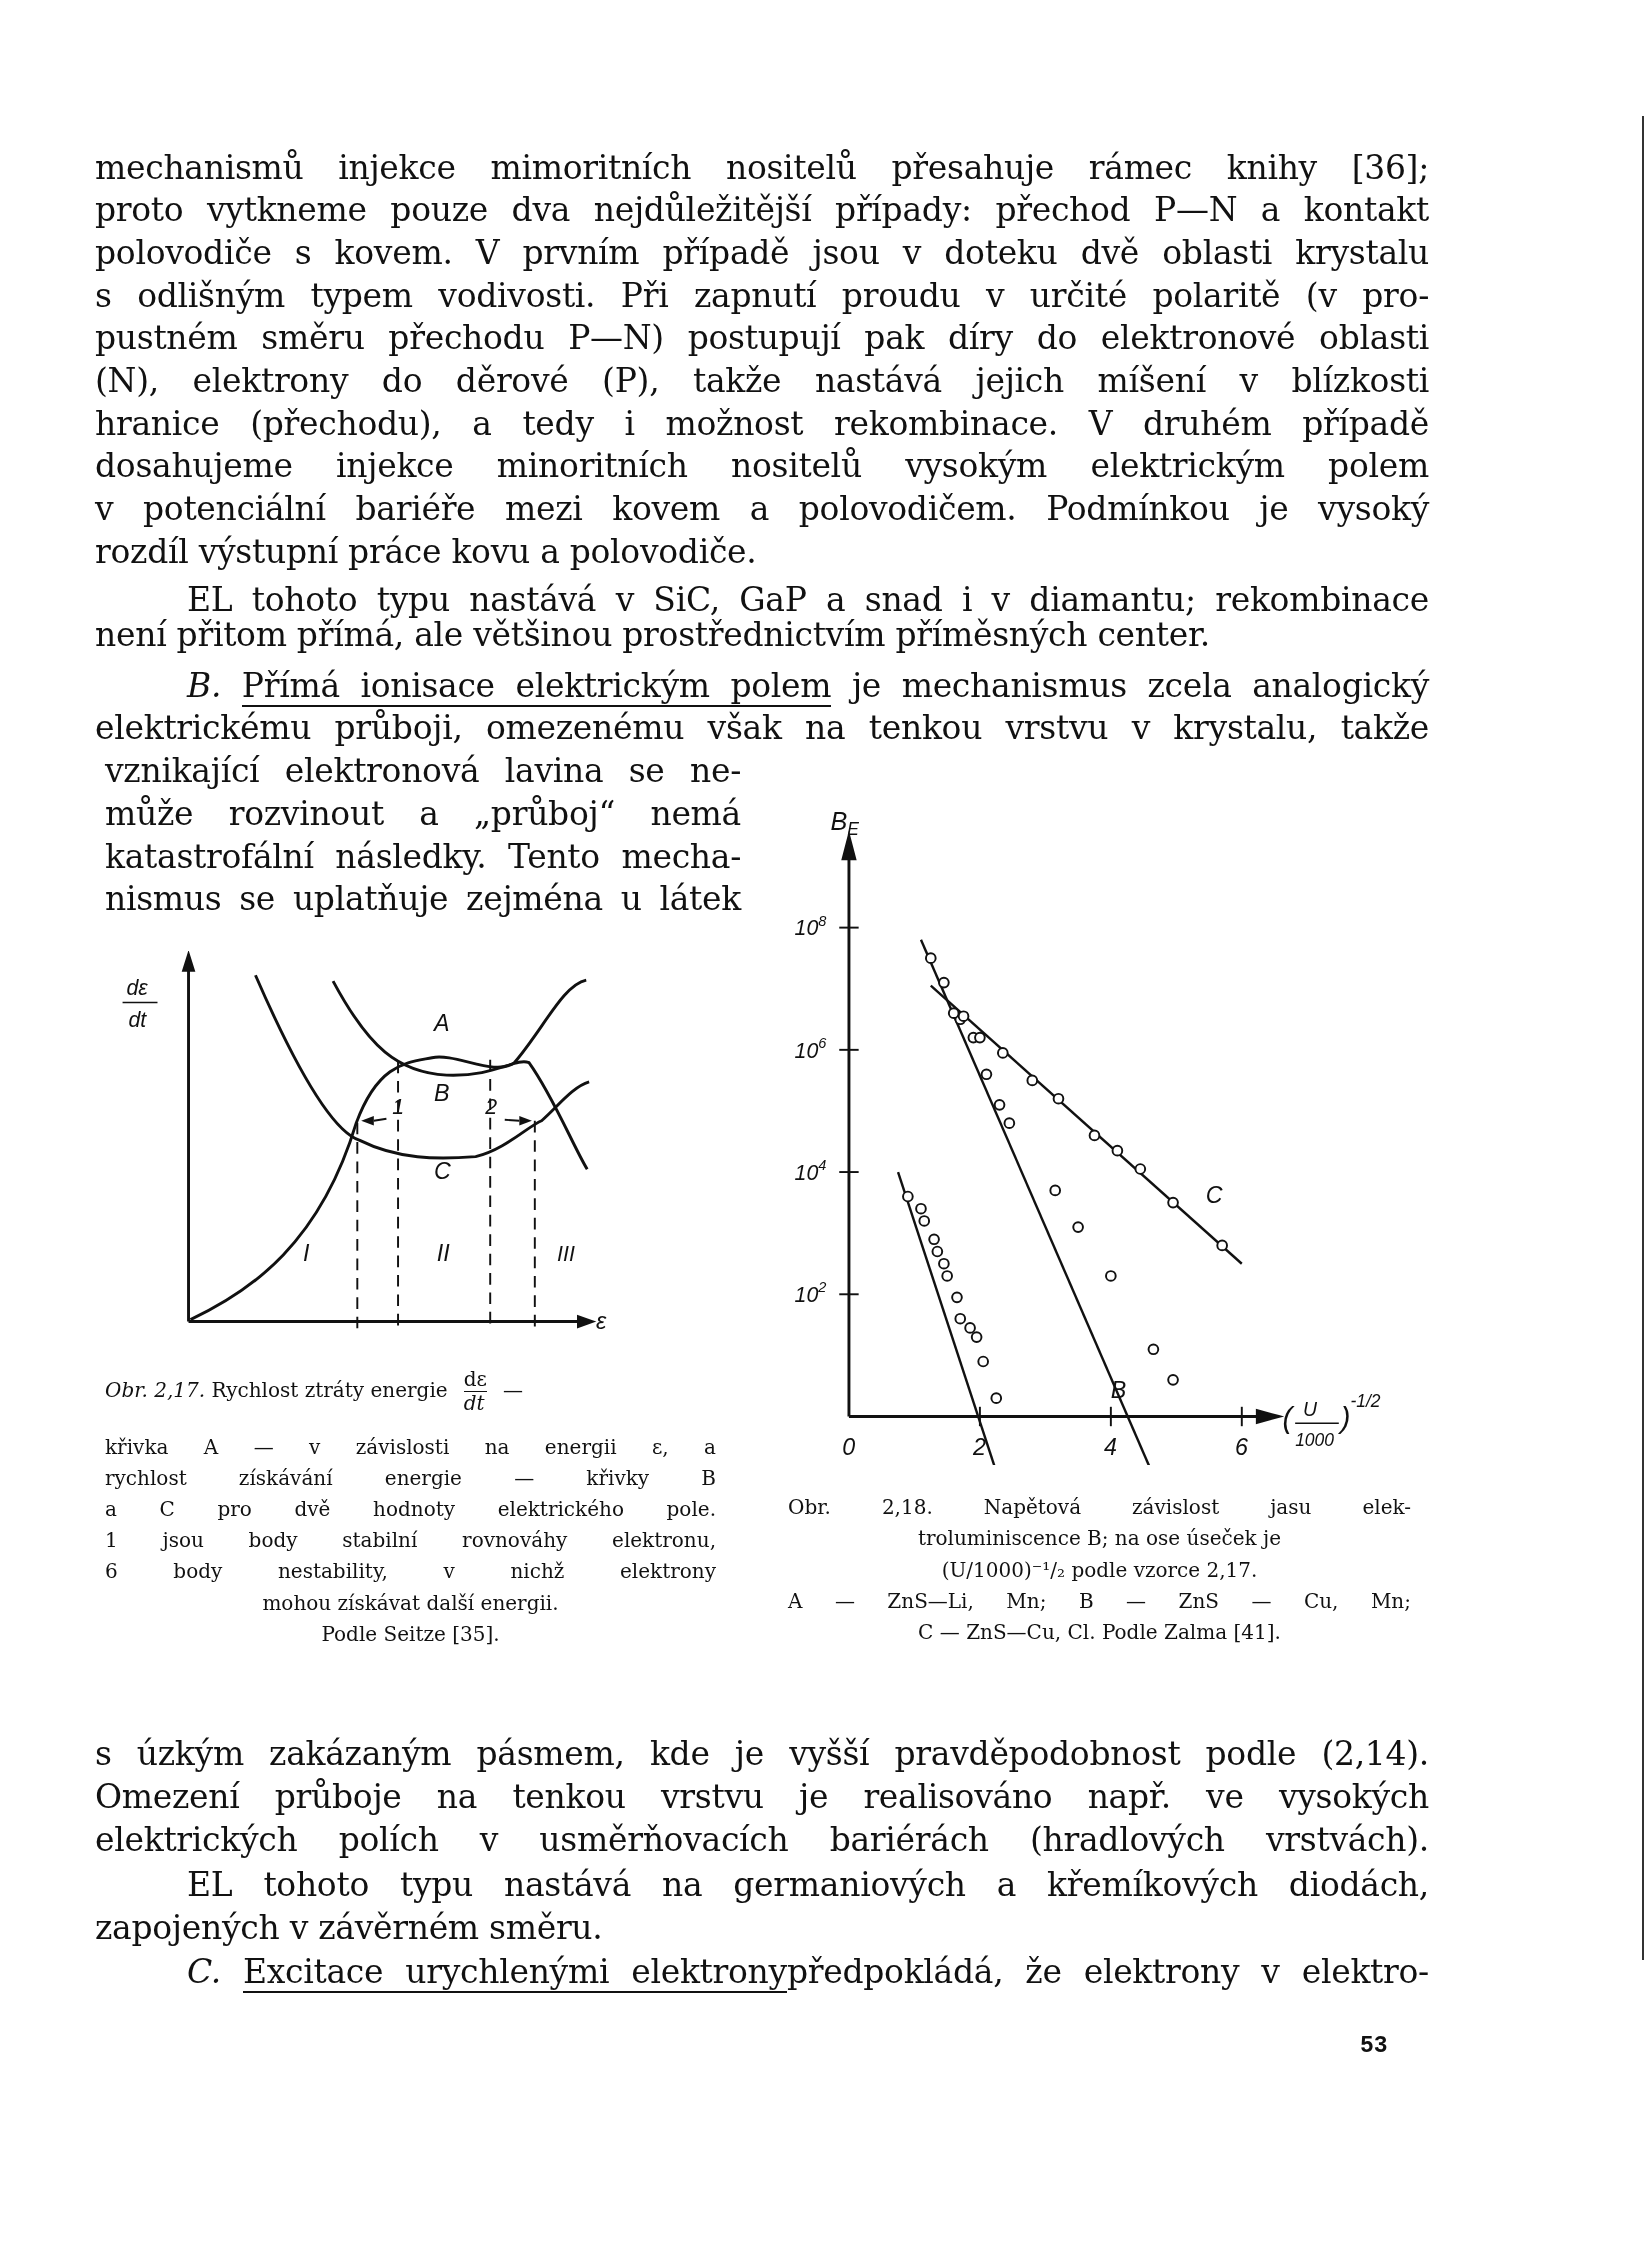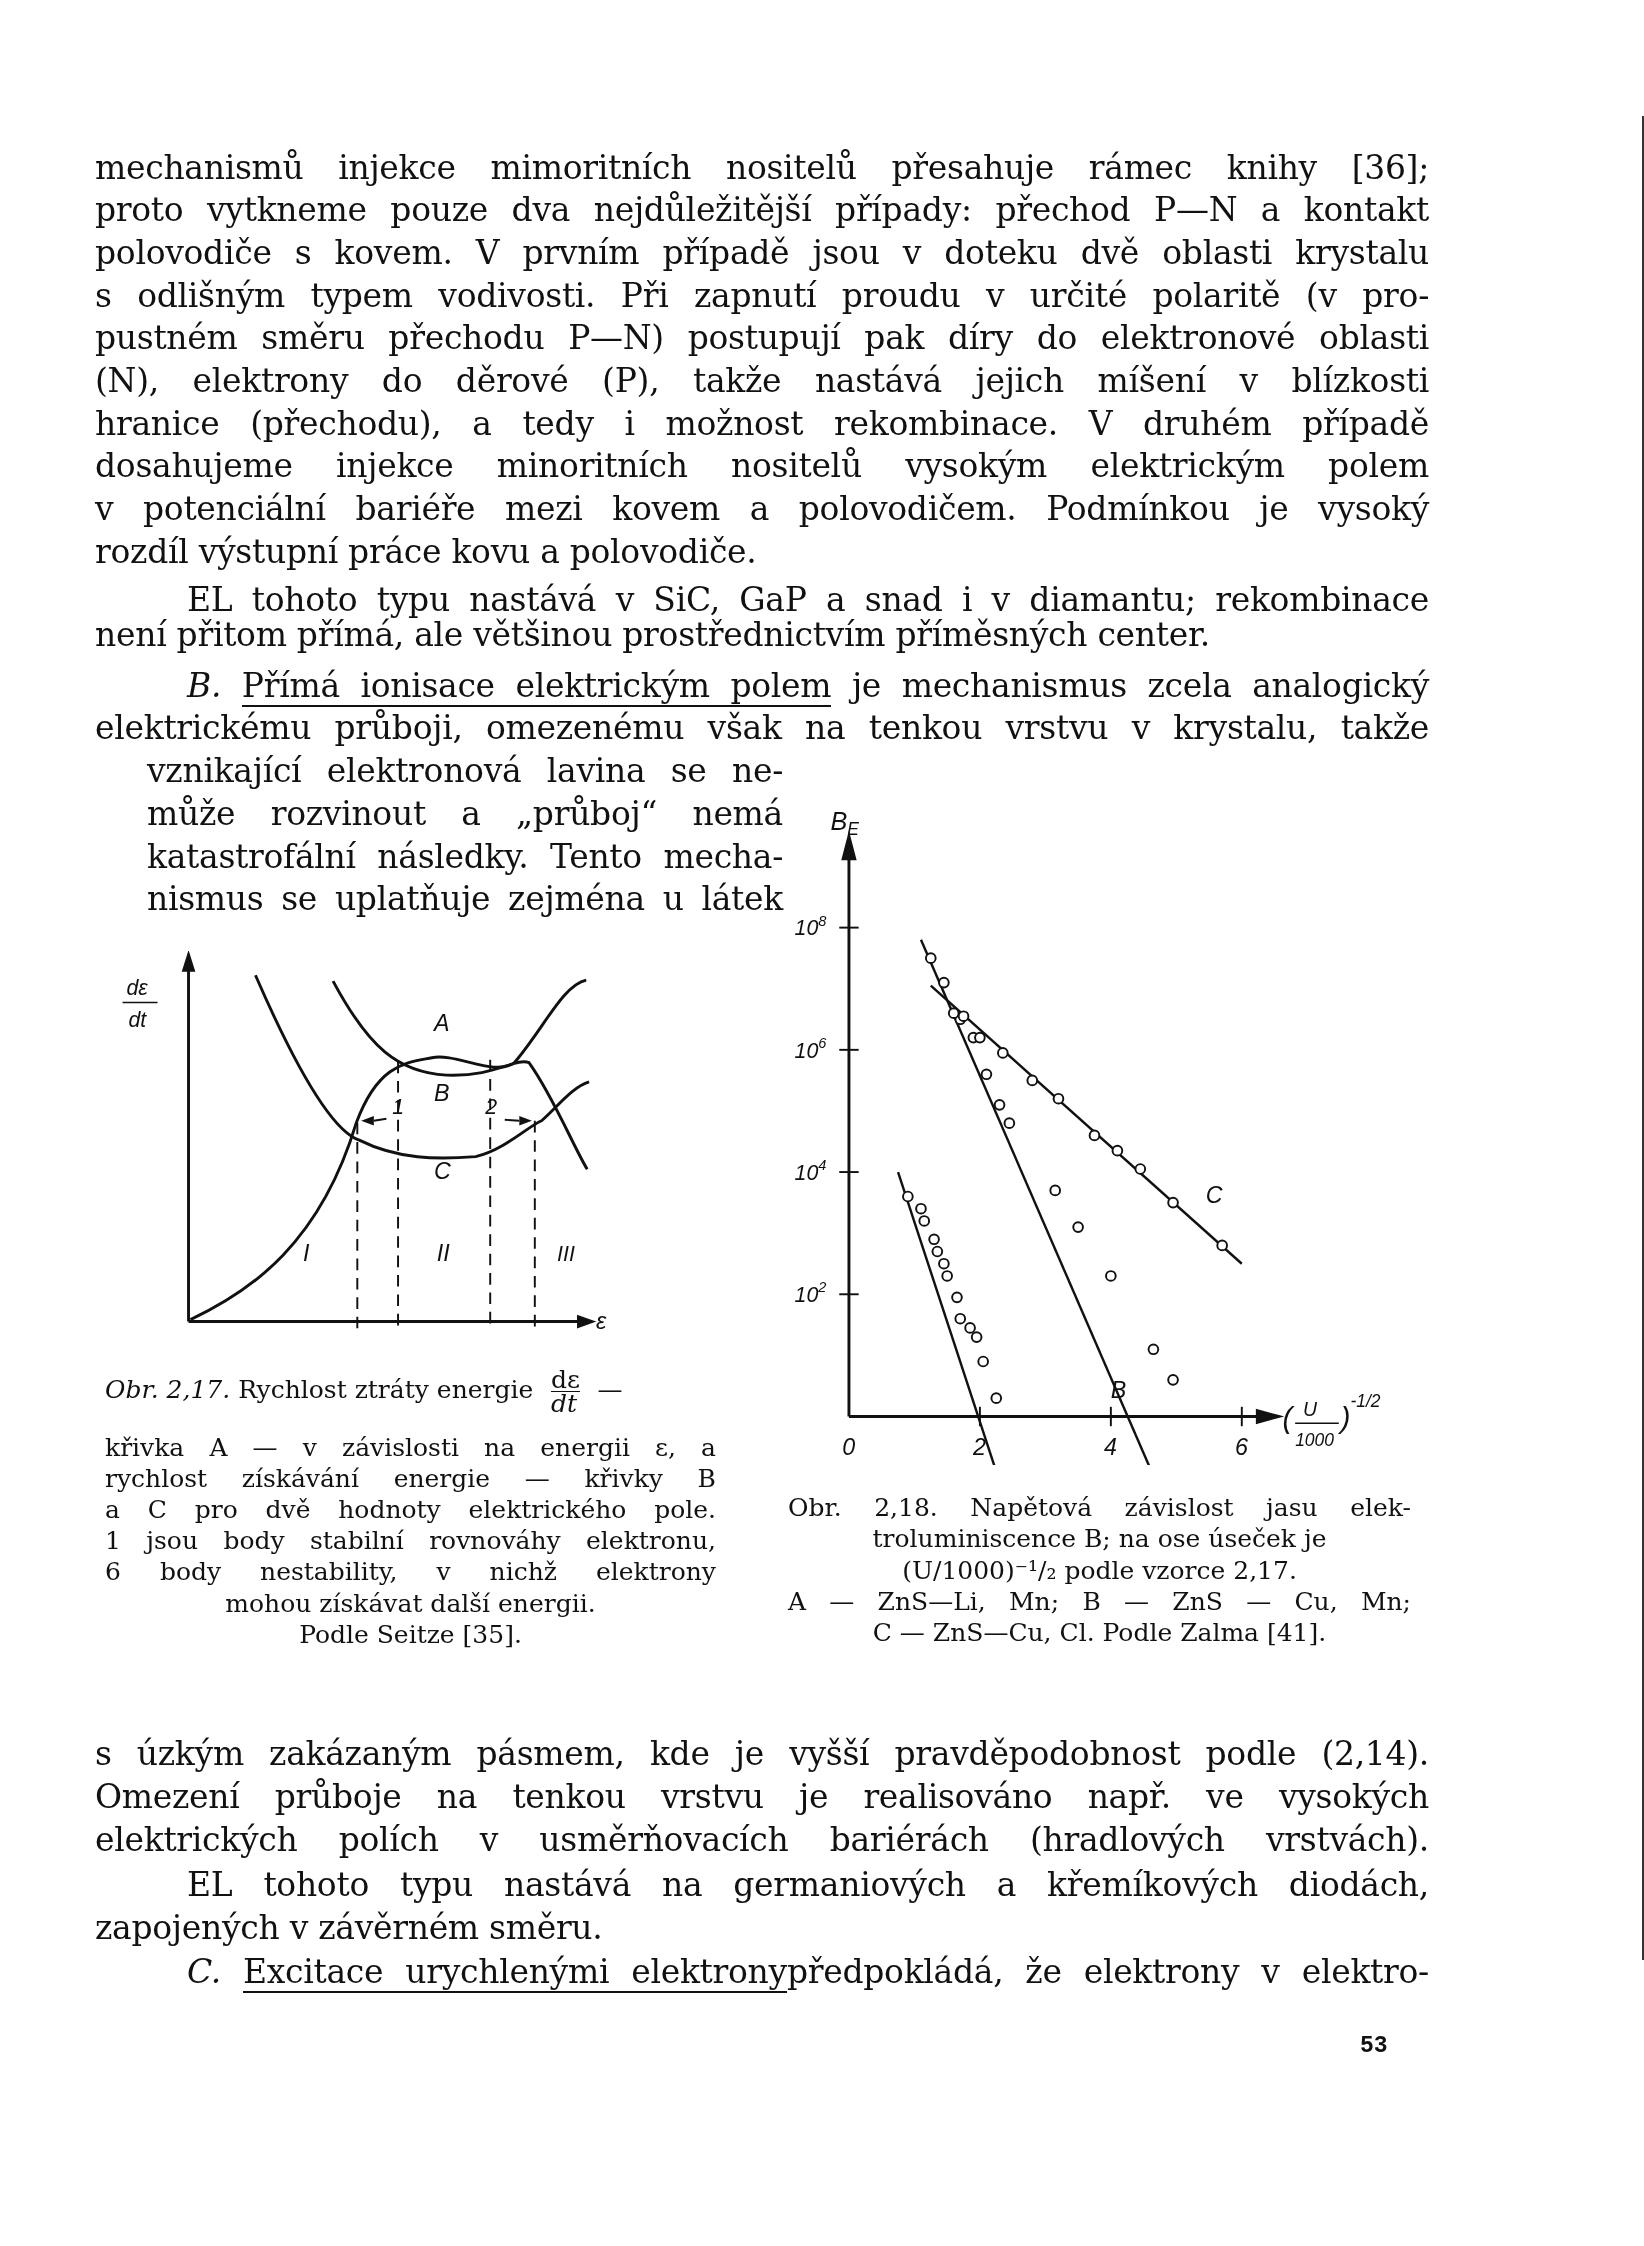--- a/index.html
+++ b/index.html
@@ -1,21 +1,21 @@
 <!DOCTYPE html>
 <html><head>
 <meta charset="utf-8">
 <style>
   html,body{margin:0;padding:0;background:#fff;}
   body{width:1645px;height:2246px;position:relative;overflow:hidden;font-family:"DejaVu Serif","Liberation Serif",serif;color:#111;}
   .line{position:absolute;left:95px;width:1334px;font-size:33px;line-height:43px;white-space:nowrap;text-align:justify;text-align-last:justify;letter-spacing:-0.3px;}
-  .narrow{width:636px;margin-left:42px;}
+  .narrow{width:636px;}
   .ind{padding-left:92px;box-sizing:border-box;}
   .last{text-align-last:left;}
-  .cap{position:absolute;font-size:25px;line-height:31px;white-space:nowrap;text-align:justify;text-align-last:justify;}
+  .cap{position:absolute;font-size:20px;line-height:31px;white-space:nowrap;text-align:justify;text-align-last:justify;}
   .cap.c{text-align:right;text-align-last:center;}
   .u{border-bottom:2.9px solid #111;margin-top:15px;}
   i{font-style:italic;}
   .pageno{position:absolute;left:1360px;top:2033px;font-family:Liberation Mono, monospace;font-size:23px;font-weight:bold;}
   svg text{font-family:"Liberation Sans",sans-serif;font-style:italic;fill:#111;}
   .rule{position:absolute;right:0;top:116px;width:2.9px;height:1844px;background:#333;}
 </style>
 </head>
 <body>
 

